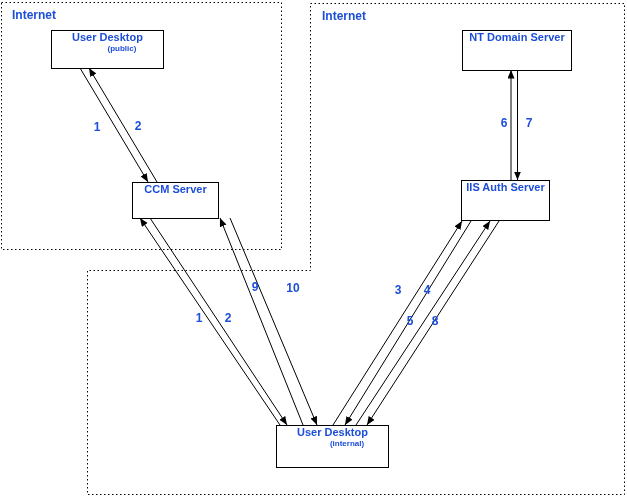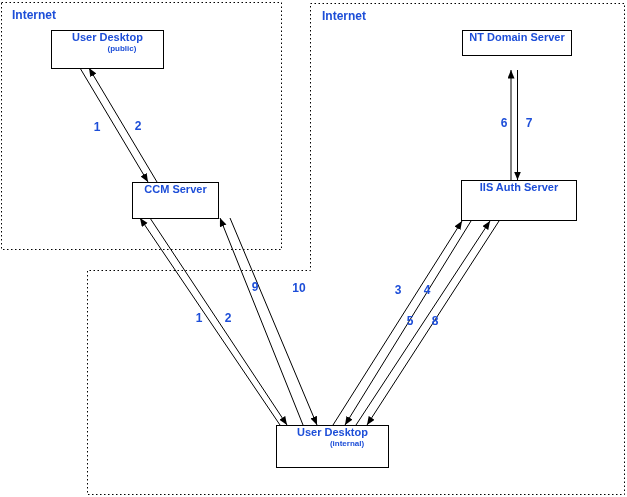--- a/index.html
+++ b/index.html
@@ -61,39 +61,39 @@
 
   <div class="node" style="left:51px; top:30px; width:113px; height:39px;">
     <div class="title">User Desktop</div>
     <div class="subtitle">(public)</div>
   </div>
 
   <div class="node" style="left:132px; top:182px; width:87px; height:37px;">
     <div class="title">CCM Server</div>
   </div>
 
-  <div class="node" style="left:462px; top:30px; width:110px; height:26px;">
+  <div class="node" style="left:462px; top:30px; width:110px; height:41px;">
     <div class="title">NT Domain Server</div>
   </div>
 
-  <div class="node" style="left:461px; top:180px; width:116px; height:41px;">
+  <div class="node" style="left:461px; top:180px; width:89px; height:41px;">
     <div class="title">IIS Auth Server</div>
   </div>
 
   <div class="node" style="left:276px; top:425px; width:113px; height:43px;">
     <div class="title">User Desktop</div>
     <div class="subtitle">(internal)</div>
   </div>
 
   <div class="edge-label" style="left:97px;  top:127px;">1</div>
   <div class="edge-label" style="left:138px; top:126px;">2</div>
   <div class="edge-label" style="left:199px; top:318px;">1</div>
   <div class="edge-label" style="left:228px; top:318px;">2</div>
   <div class="edge-label" style="left:255px; top:287px;">9</div>
-  <div class="edge-label" style="left:299px; top:288px;">10</div>
+  <div class="edge-label" style="left:293px; top:288px;">10</div>
   <div class="edge-label" style="left:398px; top:290px;">3</div>
   <div class="edge-label" style="left:427px; top:290px;">4</div>
   <div class="edge-label" style="left:410px; top:321px;">5</div>
   <div class="edge-label" style="left:435px; top:321px;">8</div>
   <div class="edge-label" style="left:504px; top:123px;">6</div>
   <div class="edge-label" style="left:529px; top:123px;">7</div>
 
 </div>
 
 </body></html>

